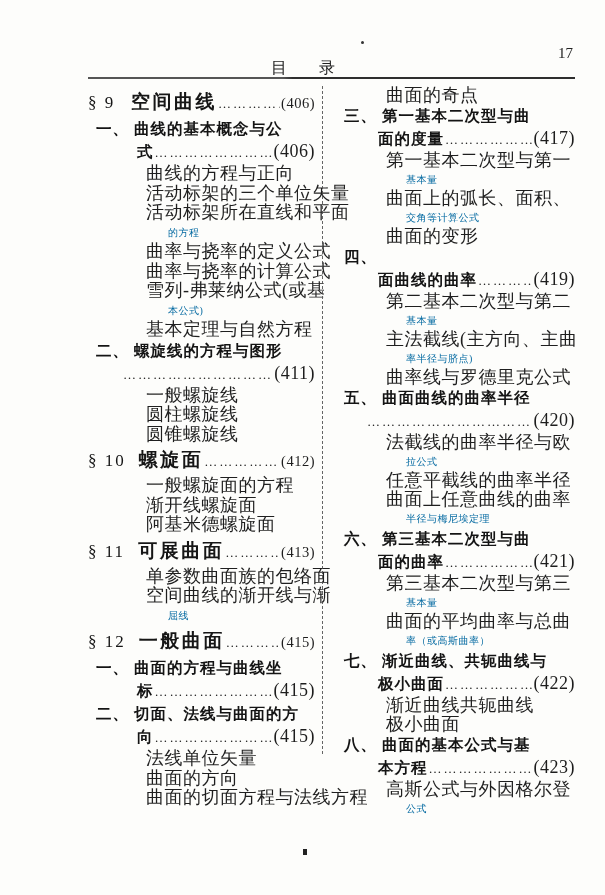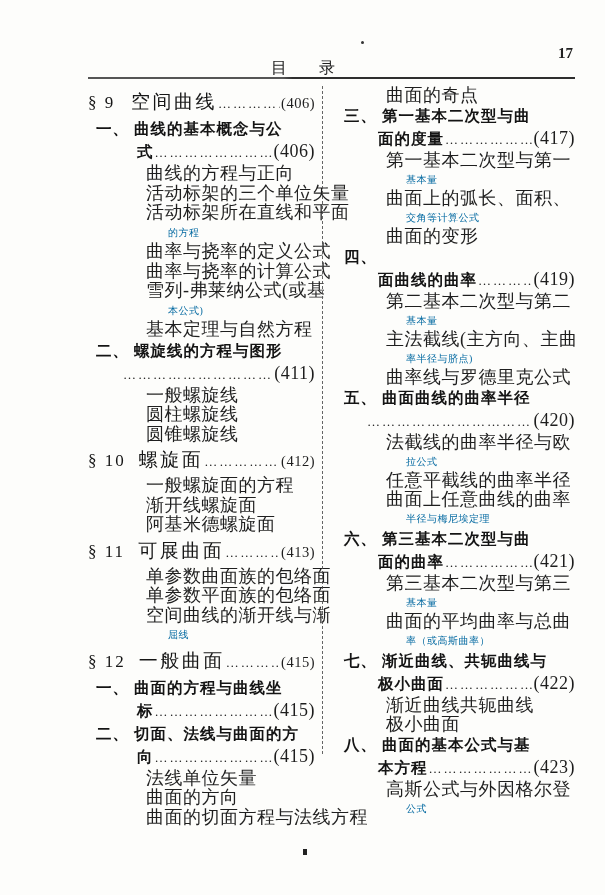--- a/index.html
+++ b/index.html
@@ -13,21 +13,21 @@
   .page{position:absolute;inset:0;}
 
   
   .header{position:absolute;top:42px;left:88px;width:487px;height:34px;}
   .hdr-title{
     position:absolute;left:183px;top:16px;
     font-size:16px;letter-spacing:8px;color:#222;
   }
   .hdr-pagenum{
     position:absolute;right:2px;top:3px;
-    font-size:15px;font-weight:700;color:#222;
+    font-size:15px;font-weight:400;color:#222;
   }
   .hdr-speck{position:absolute;left:273px;top:-1px;width:3px;height:3px;background:#333;border-radius:50%;}
   .rule{
     position:absolute;top:77px;left:88px;width:487px;height:2px;
     background:linear-gradient(90deg,#555 0 40%,#2e2e2e 42% 100%);
   }
 
   
   .columns{position:absolute;top:86px;left:88px;width:487px;display:flex;align-items:flex-start;}
   .col{display:block;}
@@ -40,21 +40,21 @@
   .lab{flex:0 0 auto;}
   .txt{flex:0 0 auto;}
   .leader{
     flex:1 1 auto;min-width:8px;overflow:hidden;white-space:nowrap;
     font-size:13px;letter-spacing:2px;color:#242424;margin:0 1px;
   }
   .pg{flex:0 0 auto;font-size:18px;letter-spacing:.5px;color:#1d1d1d;}
 
   .chapter{font-size:19px;line-height:27px;margin:2px 0 1px 0;color:#161616;}
   .chapter .lab{font-size:17px;margin-right:13px;min-width:30px;letter-spacing:2px;}
-  .chapter .txt{font-weight:400;letter-spacing:2.5px;}
+  .chapter .txt{font-weight:700;letter-spacing:2.5px;}
   .chapter .pg{font-size:14.5px;}
 
   .section{font-size:15.5px;font-weight:700;line-height:22px;padding-left:8px;color:#141414;letter-spacing:1px;}
   .section .lab{margin-right:5px;}
 
   .sectcont{font-size:15.5px;font-weight:700;line-height:22px;padding-left:49px;color:#141414;letter-spacing:1px;}
   .sectcont .leader,.sectcont .pg{font-weight:400;}
 
   .dotsline{font-size:15px;line-height:22px;padding-left:34px;}
 
@@ -160,23 +160,20 @@
         <div class="line chapter">
           <span class="lab">§ 11</span>
           <span class="txt">可展曲面</span>
           <span class="leader">……………………………………………………</span>
           <span class="pg">(413)</span>
         </div>
         <div class="line sub">
           <span class="txt">单参数曲面族的包络面</span>
         </div>
         <div class="line sub">
-          <span class="txt">单参数平面族的包络面</span>
-        </div>
-        <div class="line sub">
           <span class="txt">空间曲线的渐开线与渐</span>
         </div>
         <div class="line subc">
           <span class="txt">屈线</span>
         </div>
         <div class="line chapter">
           <span class="lab">§ 12</span>
           <span class="txt">一般曲面</span>
           <span class="leader">……………………………………………………</span>
           <span class="pg">(415)</span>

